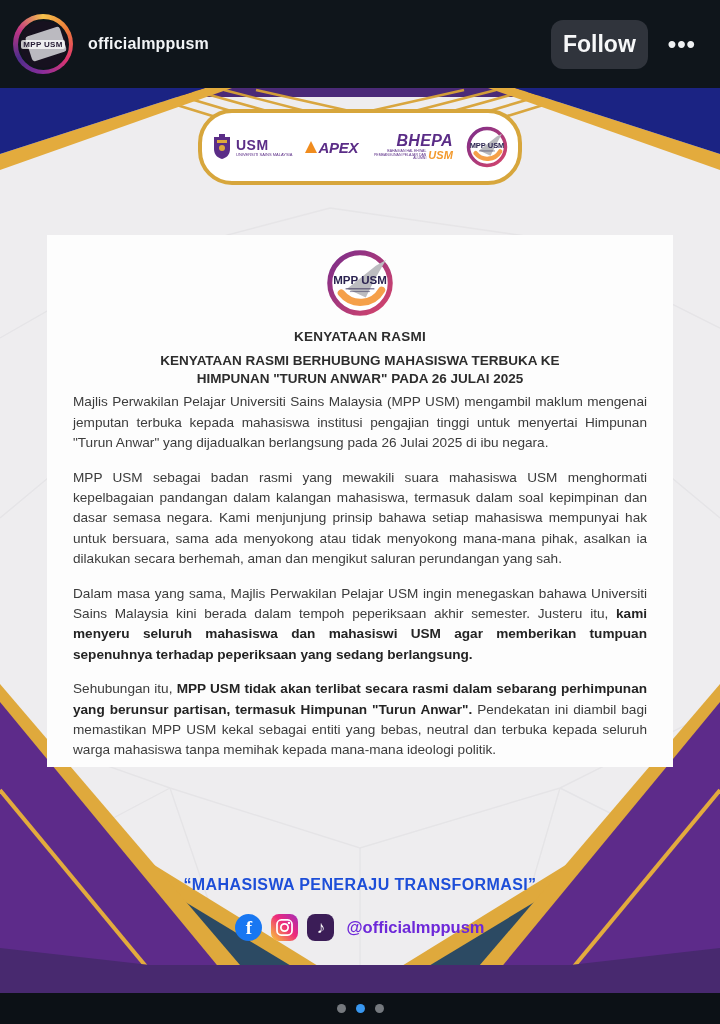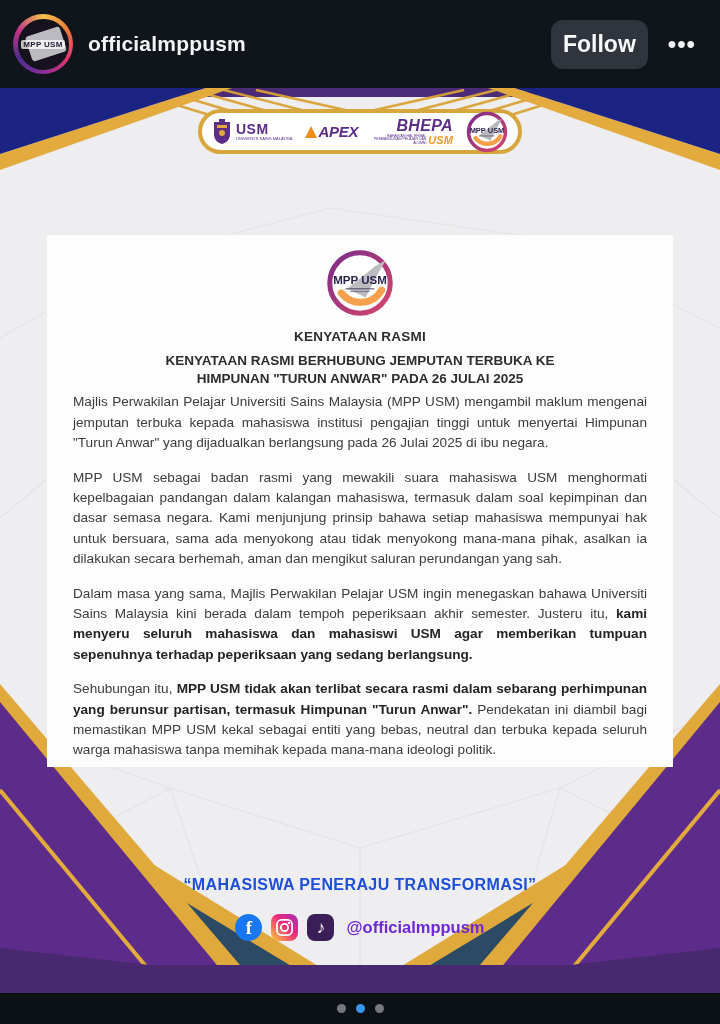--- a/index.html
+++ b/index.html
@@ -12,34 +12,34 @@
   .avatar { width:60px; height:60px; border-radius:50%; flex:0 0 auto;
     background:conic-gradient(#f5c24b,#ee7a3a,#e0366e,#8a2d9b,#4f2d8b,#c13584,#f5c24b);
     display:flex; align-items:center; justify-content:center; cursor:pointer; }
   .avatar-inner { width:51px; height:51px; border-radius:50%; background:#17111f;
     position:relative; display:flex; align-items:center; justify-content:center; overflow:hidden;
     border:2px solid #0f151b; }
   .avatar-blob { position:absolute; width:36px; height:26px; background:#d8d8dd;
     transform:rotate(-18deg); top:10px; left:8px; border-radius:3px; opacity:.85; }
   .avatar-label { position:relative; font-size:8px; font-weight:800; color:#241a33;
     background:rgba(255,255,255,.75); padding:0 2px; border-radius:2px; letter-spacing:.3px; }
-  .username { margin-left:15px; color:#f2f4f6; font-size:21px; font-weight:600;
+  .username { margin-left:15px; color:#f2f4f6; font-size:16px; font-weight:600;
     letter-spacing:.2px; cursor:pointer; }
   .follow-btn { margin-left:auto; background:#30343c; color:#f7f8f9; border:none;
     border-radius:12px; font-family:inherit; font-size:23px; font-weight:600;
     padding:11px 12px; cursor:pointer; }
   .more-btn { margin-left:20px; color:#eef0f2; font-size:24px; font-weight:700;
     letter-spacing:1px; cursor:pointer; line-height:1; }
 
   
   .poster { position:relative; width:720px; height:905px; background:#eeedef; overflow:hidden; }
   .poster-svg { position:absolute; inset:0; z-index:1; }
 
   .logo-pill { position:absolute; top:21px; left:50%; transform:translateX(-50%);
-    width:324px; height:45px; background:#ffffff; border:4px solid #d7a63c;
+    width:324px; height:76px; background:#ffffff; border:4px solid #d7a63c;
     border-radius:34px; z-index:3; display:flex; align-items:center;
     justify-content:space-between; padding:13px 9px; }
   .usm-logo { display:flex; align-items:center; gap:3px; }
   .usm-col { display:flex; flex-direction:column; line-height:1; }
   .usm-word { color:#5b2d87; font-weight:800; font-size:14px; letter-spacing:.5px; }
   .usm-cap { color:#5b2d87; font-size:4px; margin-top:1px; white-space:nowrap; }
   .apex-logo { display:flex; align-items:center; gap:1px; }
   .apex-tri { width:0; height:0; border-left:6px solid transparent;
     border-right:6px solid transparent; border-bottom:12px solid #f08c1e; margin-right:1px; }
   .apex-word { color:#5b2d87; font-weight:800; font-style:italic; font-size:15px;
@@ -200,21 +200,21 @@
       </defs>
       <circle cx="50" cy="50" r="42" fill="#ffffff" stroke="url(#ring2)" stroke-width="7"></circle>
       <path d="M32 58 L72 26 L86 18 L70 46 L58 70 Z" fill="#bcbcc0"></path>
       <path d="M24 64 A 34 34 0 0 0 80 60" stroke="#f5a04a" stroke-width="10" fill="none" stroke-linecap="round"></path>
       <text x="50" y="52" text-anchor="middle" font-size="16" font-weight="bold" fill="#2b2350" font-family="Liberation Sans, sans-serif">MPP USM</text>
       <rect x="30" y="57" width="40" height="2" fill="#2b2350" opacity=".55"></rect>
       <rect x="36" y="61" width="28" height="1.6" fill="#2b2350" opacity=".45"></rect>
     </svg>
     <div class="card-title">KENYATAAN RASMI</div>
     <div class="card-sub">
-      <div>KENYATAAN RASMI BERHUBUNG JEMPUTAN TERBUKA KE</div>
+      <div>KENYATAAN RASMI BERHUBUNG MAHASISWA TERBUKA KE</div>
       <div>HIMPUNAN "TURUN ANWAR" PADA 26 JULAI 2025</div>
     </div>
     <div class="card-body">
         <p><span>Majlis Perwakilan Pelajar Universiti Sains Malaysia (MPP USM) mengambil maklum mengenai jemputan terbuka kepada mahasiswa institusi pengajian tinggi untuk menyertai Himpunan "Turun Anwar" yang dijadualkan berlangsung pada 26 Julai 2025 di ibu negara.</span></p>
         <p><span>MPP USM sebagai badan rasmi yang mewakili suara mahasiswa USM menghormati kepelbagaian pandangan dalam kalangan mahasiswa, termasuk dalam soal kepimpinan dan dasar semasa negara. Kami menjunjung prinsip bahawa setiap mahasiswa mempunyai hak untuk bersuara, sama ada menyokong atau tidak menyokong mana-mana pihak, asalkan ia dilakukan secara berhemah, aman dan mengikut saluran perundangan yang sah.</span></p>
         <p><span>Dalam masa yang sama, Majlis Perwakilan Pelajar USM ingin menegaskan bahawa Universiti Sains Malaysia kini berada dalam tempoh peperiksaan akhir semester. Justeru itu, </span><span class="b">kami menyeru seluruh mahasiswa dan mahasiswi USM agar memberikan tumpuan sepenuhnya terhadap peperiksaan yang sedang berlangsung.</span></p>
         <p><span>Sehubungan itu, </span><span class="b">MPP USM tidak akan terlibat secara rasmi dalam sebarang perhimpunan yang berunsur partisan, termasuk Himpunan "Turun Anwar".</span><span> Pendekatan ini diambil bagi memastikan MPP USM kekal sebagai entiti yang bebas, neutral dan terbuka kepada seluruh warga mahasiswa tanpa memihak kepada mana-mana ideologi politik.</span></p>
       </div>
   </div>
 

